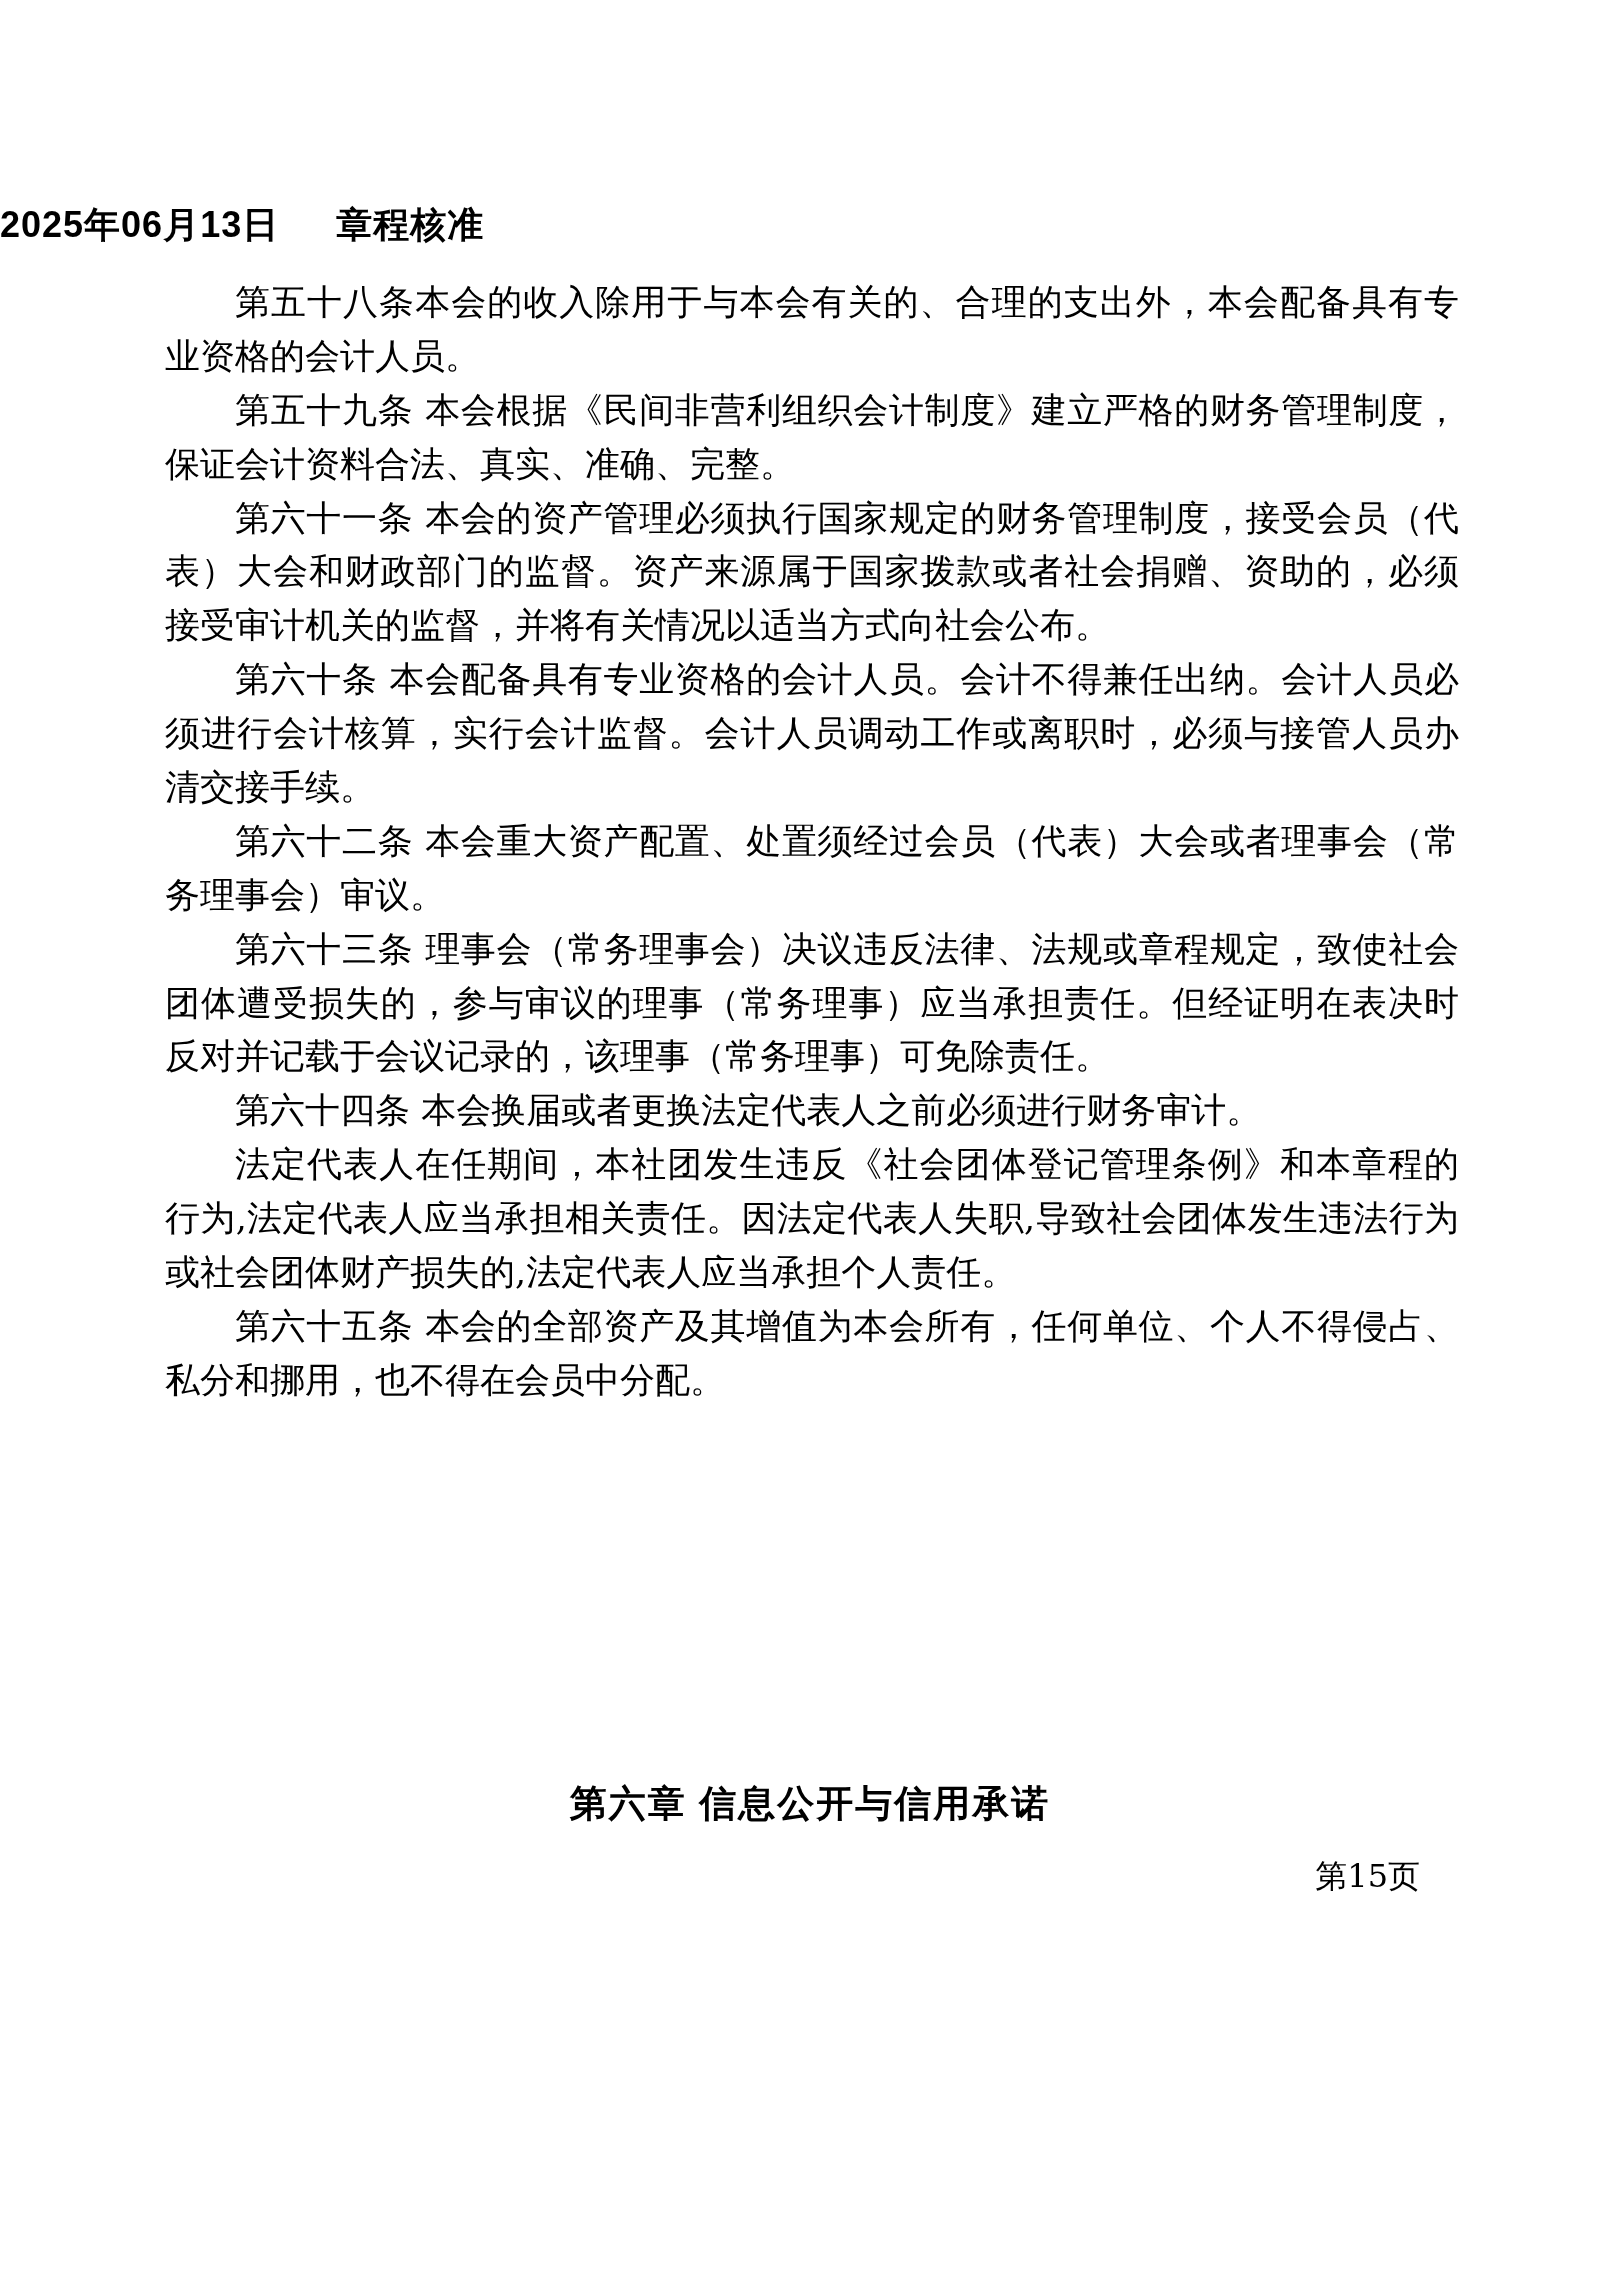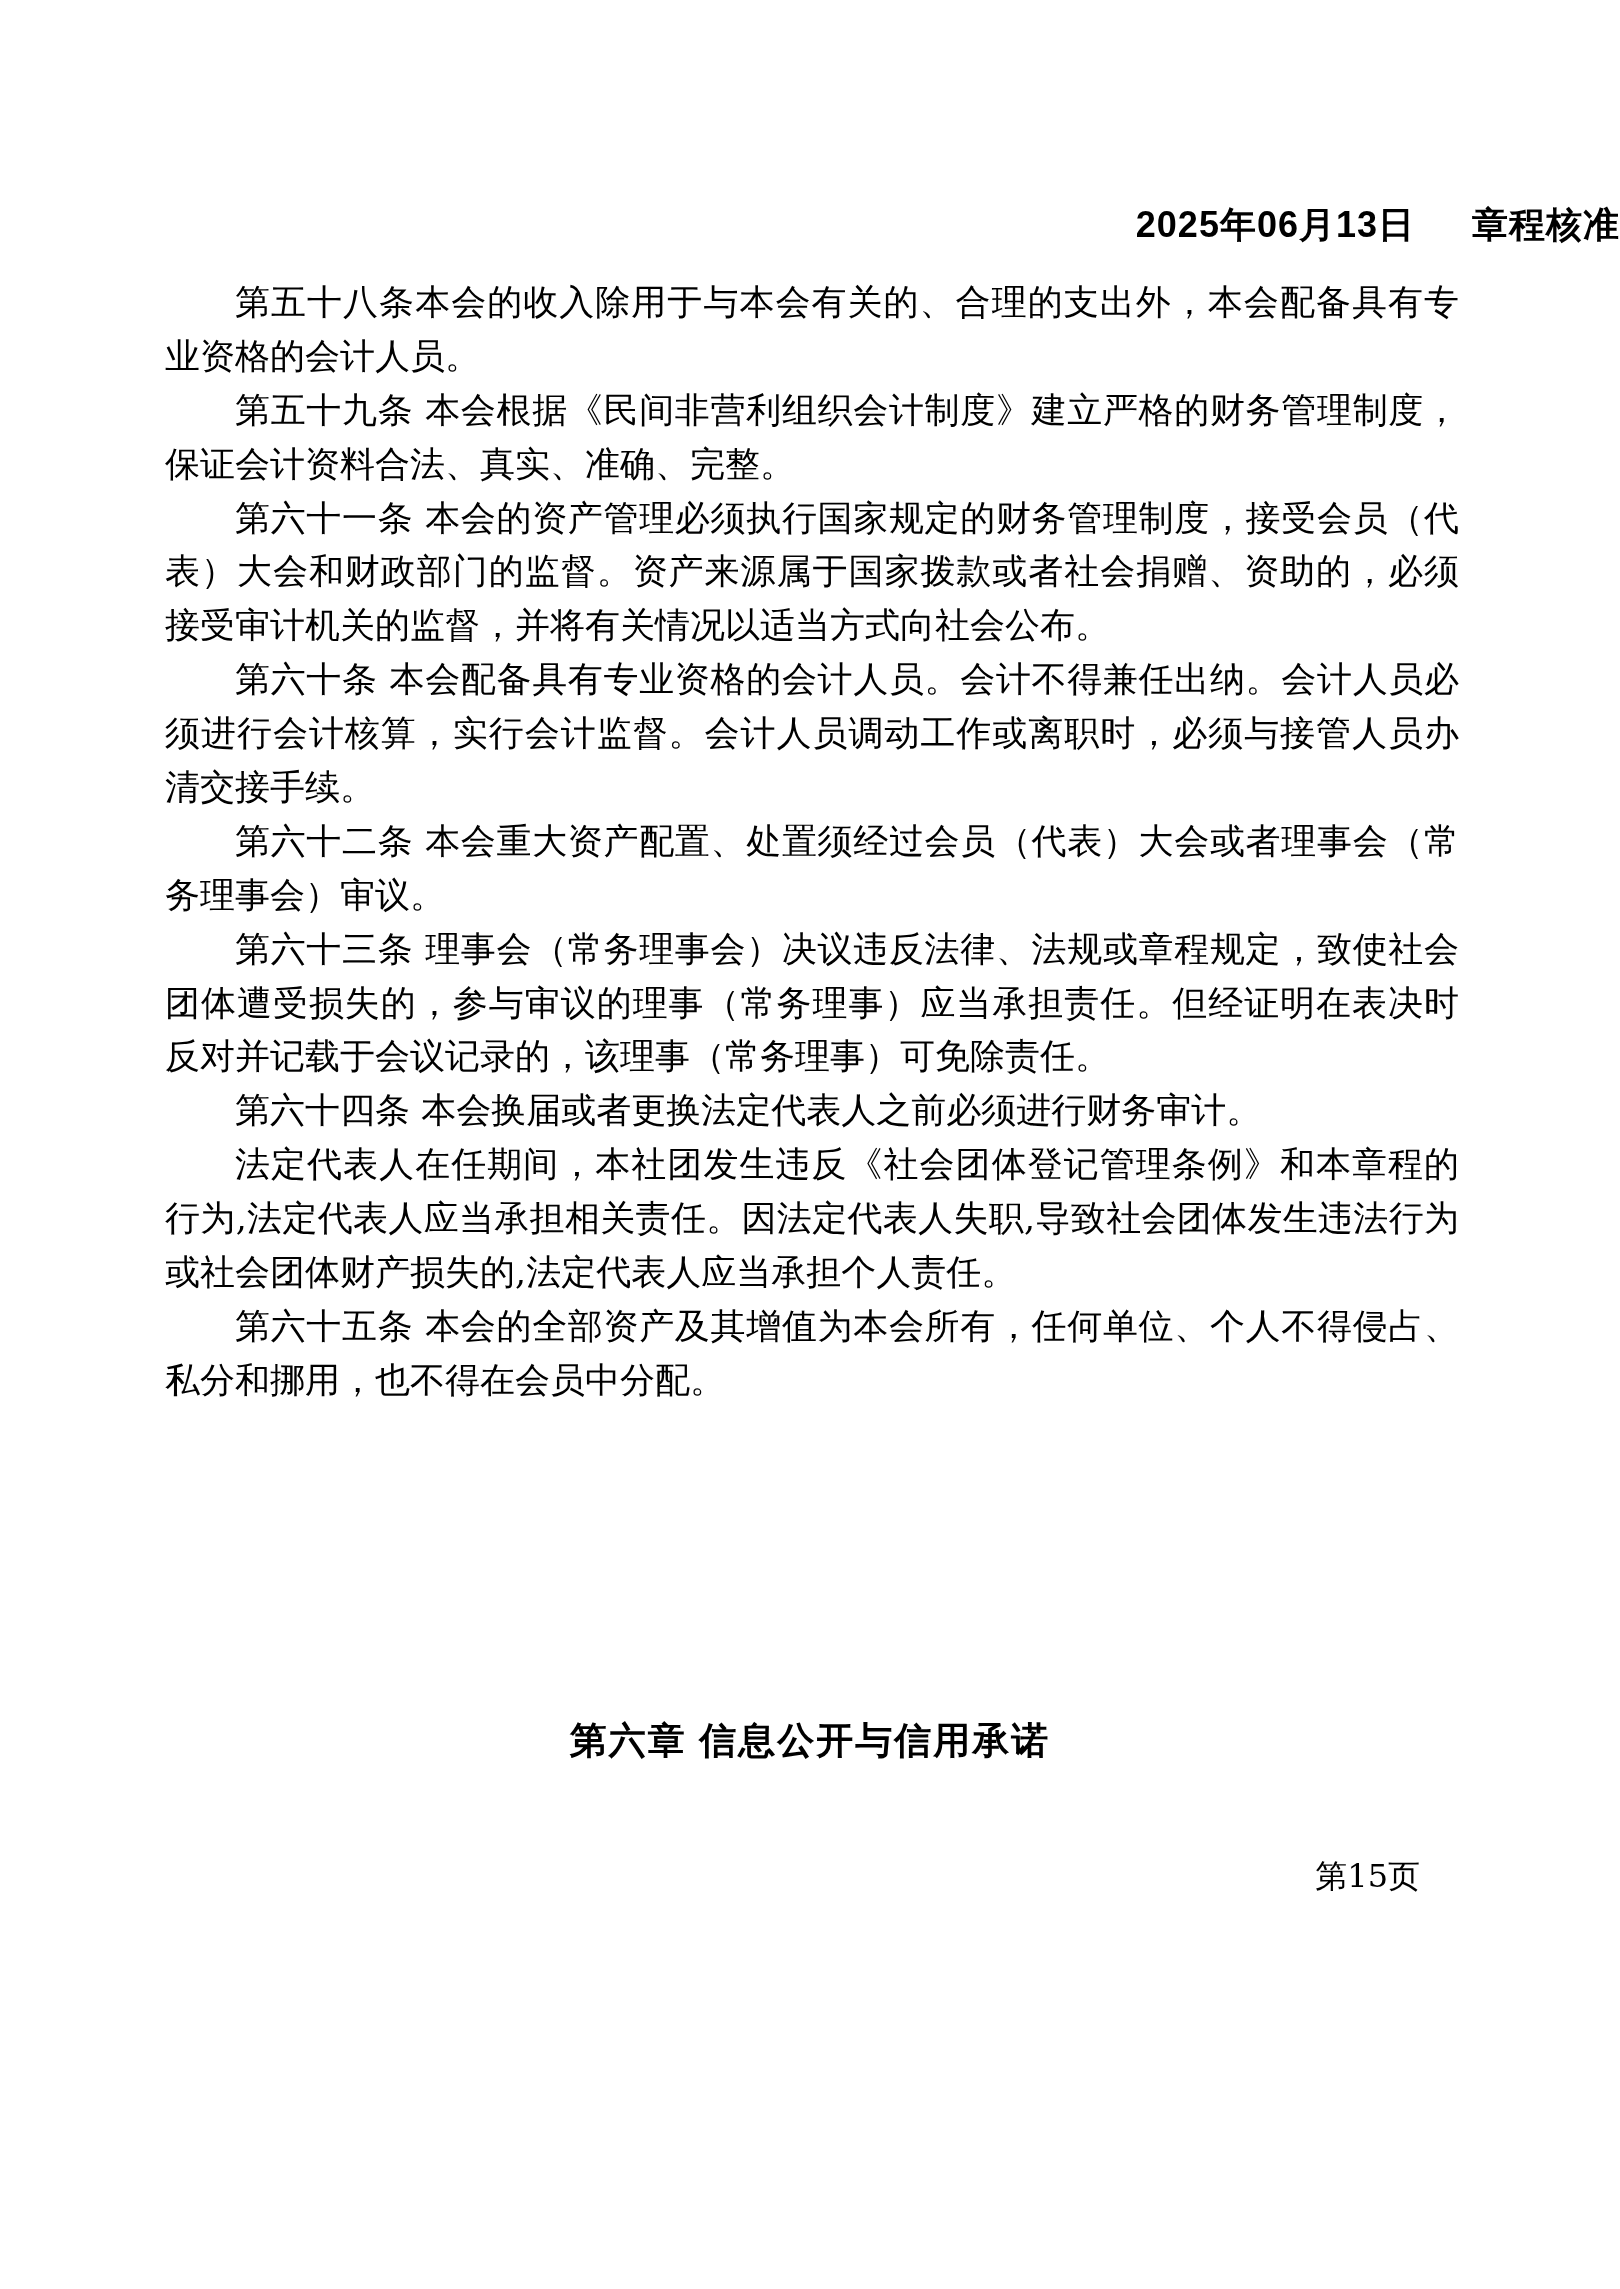--- a/index.html
+++ b/index.html
@@ -21,21 +21,21 @@
     top: 0;
     width: 1620px;
     height: 2290px;
     background: #fff;
   }
   .header {
     position: absolute;
     top: 201px;
     left: 0;
     width: 1620px;
-    text-align: right;
+    text-align: left;
     font-family: "Liberation Sans", "DejaVu Sans", sans-serif;
     font-weight: bold;
     font-size: 36px;
     letter-spacing: 1px;
     white-space: nowrap;
   }
   .header .hdr-date {
     display: inline-block;
   }
   .header .hdr-gap {
@@ -57,21 +57,21 @@
     font-family: "DejaVu Serif", "Liberation Serif", serif;
   }
   .para {
     margin: 0 0 0 0;
     text-indent: 2em;
     text-align: justify;
     text-justify: inter-ideograph;
   }
   .chapter-title {
     position: absolute;
-    top: 1716px;
+    top: 1779px;
     left: 0;
     width: 1620px;
     text-align: center;
     font-family: "Liberation Sans", "DejaVu Sans", sans-serif;
     font-weight: bold;
     font-size: 37px;
     letter-spacing: 2px;
   }
   .page-number {
     position: absolute;

